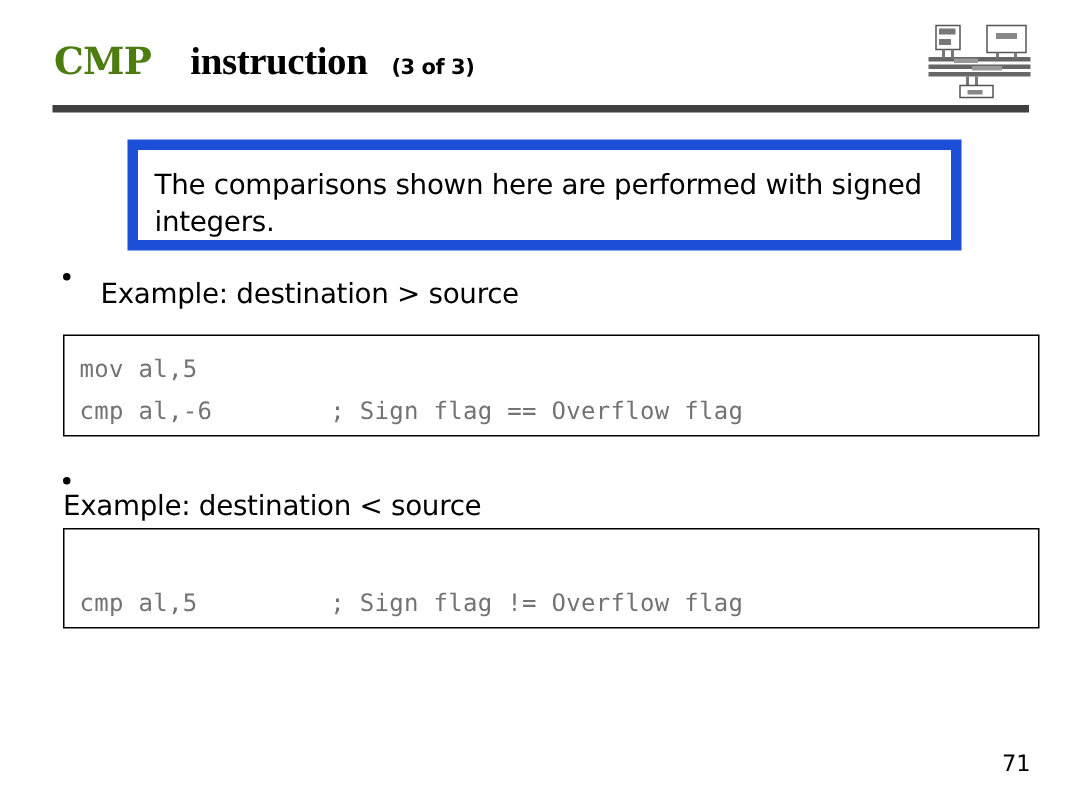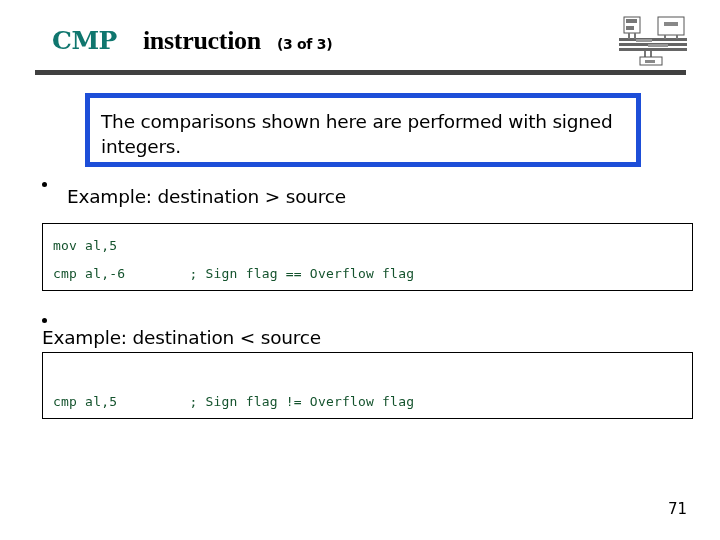--- a/index.html
+++ b/index.html
@@ -32,22 +32,21 @@
     height: 40px;
     display: flex;
     align-items: baseline;
     white-space: nowrap;
   }
   .title-cmp {
     font-family: "DejaVu Serif", serif;
     font-weight: bold;
     font-size: 25px;
     letter-spacing: -0.5px;
-    color: #0f766e;
-    margin-left: 16px;
+    color: #4d7c0f;
   }
   .title-main {
     font-family: Liberation Serif, serif;
     font-weight: bold;
     font-size: 26px;
     color: #000000;
     margin-left: 26px;
     letter-spacing: -0.3px;
   }
   .title-sub {
@@ -78,21 +77,21 @@
     background: #404040;
   }
 
   
   .callout {
     position: absolute;
     left: 85px;
     top: 93px;
     width: 556px;
     height: 74px;
-    border: 5px solid #1d4ed8;
+    border: 7px solid #1d4ed8;
     background: #ffffff;
     box-sizing: border-box;
   }
   .callout-text {
     position: absolute;
     left: 11px;
     top: 11px;
     width: 528px;
     font-family: "DejaVu Sans", sans-serif;
     font-size: 18.5px;
@@ -137,23 +136,23 @@
     background: #ffffff;
     box-sizing: border-box;
   }
   .codebox.c1 { top: 223px; height: 68px; }
   .codebox.c2 { top: 352px; height: 67px; }
 
   .code-line {
     position: absolute;
     left: 10px;
     font-family: "DejaVu Sans Mono", monospace;
-    font-size: 13px;
+    font-size: 16px;
     line-height: 20px;
-    color: #14532d;
+    color: #737373;
     white-space: pre;
     letter-spacing: 0.2px;
   }
   .codebox.c1 .code-line.l1 { top: 12px; }
   .codebox.c1 .code-line.l2 { top: 40px; }
   .codebox.c2 .code-line.l1 { top: 11px; }
   .codebox.c2 .code-line.l2 { top: 39px; }
 
   
   .page-number {

